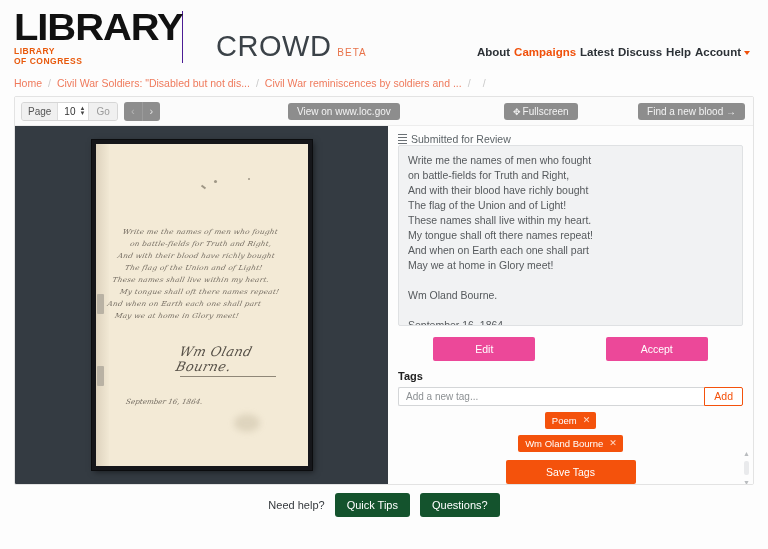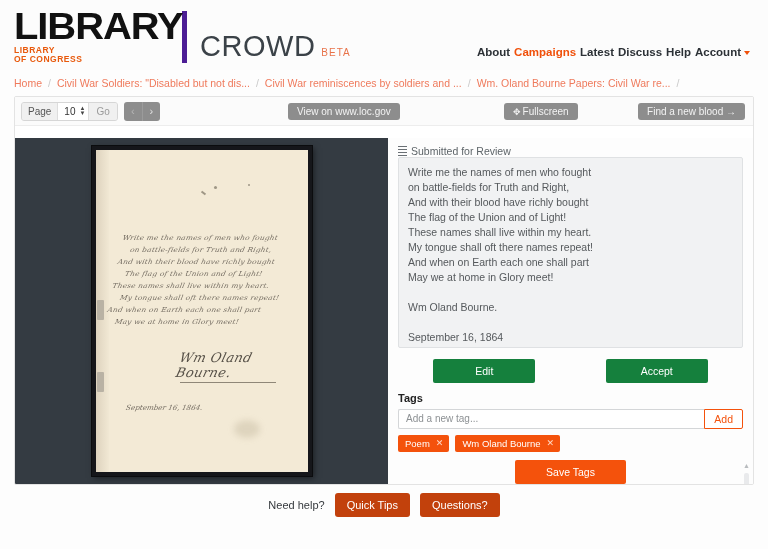--- a/index.html
+++ b/index.html
@@ -28,23 +28,23 @@
     padding: 0 14px;
   }
   .brand {
     display: flex;
     align-items: flex-end;
     height: 56px;
   }
   .loc-logo {
     display: flex;
     flex-direction: column;
-    justify-content: center;
+    justify-content: flex-start;
     padding-right: 12px;
-    border-right: 5px solid #4c1d95;
+    border-right: 1px solid #4c1d95;
     height: 52px;
   }
   .loc-word {
     font-family: "Liberation Sans", sans-serif;
     font-weight: 700;
     font-size: 37px;
     line-height: 34px;
     letter-spacing: -1px;
     color: #111;
     transform: scaleX(1.08);
@@ -62,20 +62,21 @@
   .crowd-wrap {
     display: flex;
     align-items: baseline;
     padding-left: 13px;
   }
   .crowd-word {
     font-size: 29px;
     color: #3b4248;
     letter-spacing: 0.5px;
     font-weight: 400;
+    margin-left: 20px;
   }
   .beta {
     font-size: 10px;
     color: #e8734a;
     margin-left: 6px;
     letter-spacing: 1px;
   }
 
   .main-nav {
     position: absolute;
@@ -121,21 +122,20 @@
   
   .content-card {
     margin: 0 14px;
     border: 1px solid #e3e3e3;
     border-radius: 2px;
     background: #fff;
     height: 389px;
     display: flex;
     flex-direction: column;
     overflow: hidden;
-    gap: 12px;
   }
 
   
   .toolbar {
     height: 29px;
     display: flex;
     align-items: center;
     padding: 0 6px;
     background: #fbfbfb;
     border-bottom: 1px solid #ededed;
@@ -363,21 +363,21 @@
     height: 206px;
     overflow: hidden;
     white-space: pre-wrap;
   }
   .action-row {
     display: flex;
     justify-content: space-around;
     margin-top: 11px;
   }
   .orange-btn {
-    background: #15803d;
+    background: #ec4899;
     color: #fff;
     border: none;
     border-radius: 2px;
     font-size: 10.5px;
     padding: 6px 0;
     width: 102px;
     cursor: pointer;
     font-family: "Liberation Sans", sans-serif;
   }
   .tags-title {
@@ -414,20 +414,21 @@
     border-radius: 0 2px 2px 0;
     cursor: pointer;
     font-family: "Liberation Sans", sans-serif;
   }
   .tag-pills {
     display: flex;
     gap: 6px;
     margin-top: 6px;
     align-items: center;
     flex-wrap: wrap;
+    flex-direction: column;
   }
   .pill {
     background: #f4520c;
     color: #fff;
     font-size: 9.5px;
     border-radius: 2px;
     padding: 3px 6px 3px 7px;
     display: inline-flex;
     align-items: center;
     gap: 6px;
@@ -444,21 +445,21 @@
     justify-content: center;
     margin-top: 8px;
   }
   .save-tags {
     background: #f4520c;
     color: #fff;
     border: none;
     border-radius: 2px;
     font-size: 10.5px;
     padding: 6px 0;
-    width: 111px;
+    width: 130px;
     cursor: pointer;
     font-family: "Liberation Sans", sans-serif;
   }
   .mini-scroll {
     position: absolute;
     right: 2px;
     top: 324px;
     width: 9px;
     height: 36px;
     display: flex;
@@ -480,21 +481,21 @@
     height: 40px;
     display: flex;
     align-items: center;
     justify-content: center;
     gap: 10px;
     font-size: 11px;
     color: #35393d;
     background: #fdfdfd;
   }
   .blue-btn {
-    background: #c2410c;
+    background: #14532d;
     color: #fff;
     border: none;
     border-radius: 3px;
     font-size: 11px;
     padding: 6px 12px;
     cursor: pointer;
     font-family: "Liberation Sans", sans-serif;
   }
 </style>
 </head>
@@ -527,21 +528,20 @@
     </nav>
   </div>
 
   <div class="breadcrumb">
     <a>Home</a>
     <span class="sep">/</span>
     <a>Civil War Soldiers: "Disabled but not dis...</a>
     <span class="sep">/</span>
     <a>Civil War reminiscences by soldiers and ...</a>
     <span class="sep">/</span>
-    <a>Wm. Oland Bourne Papers: Civil War re...</a>
     <span class="sep">/</span>
     <span class="current">mss13375001-10</span>
   </div>
 
   <div class="content-card">
 
     <div class="toolbar">
       <div class="pager-group">
         <span class="pager-label">Page</span>
         <span class="pager-num">

